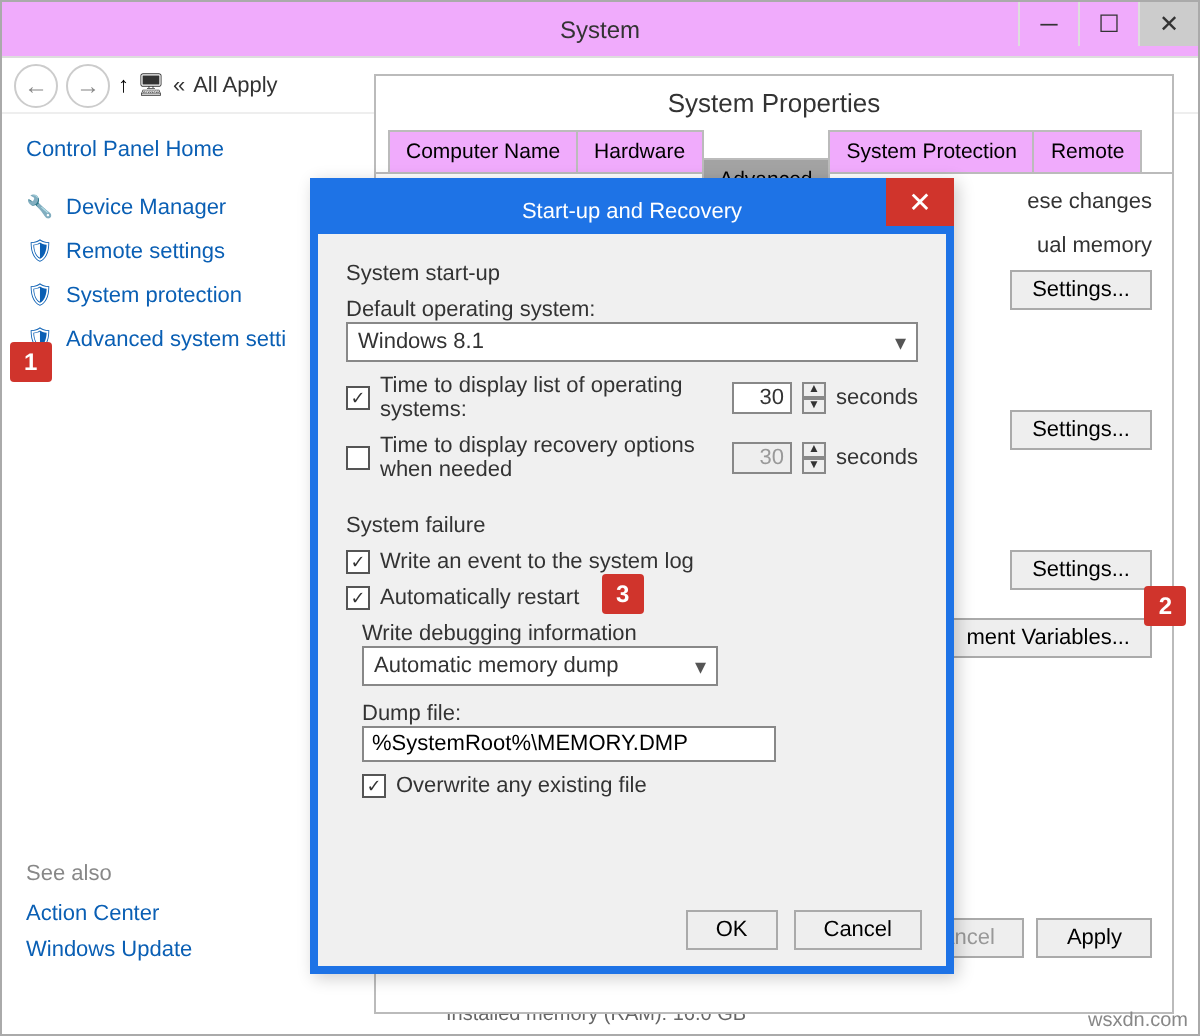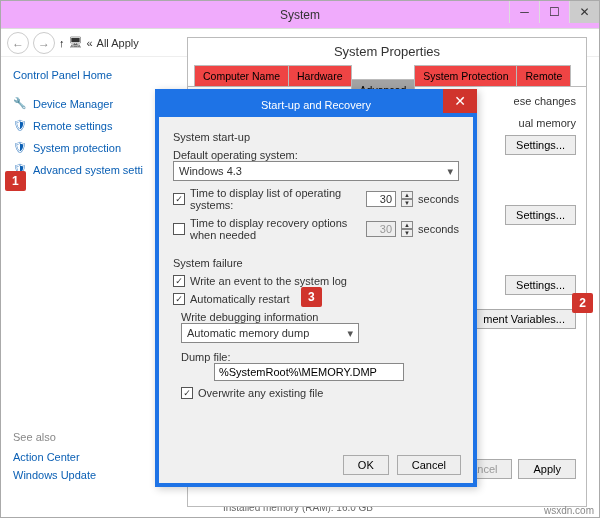--- a/index.html
+++ b/index.html
@@ -20,21 +20,21 @@
 .seealso { position: absolute; left: 12px; bottom: 30px; }
 .seealso .hdr { color: #888; margin-bottom: 8px; }
 .seealso .lnk { color: #0a5fb4; margin: 6px 0; }
 .badge { position: absolute; background: #d0342c; color: #fff; font-weight: bold; padding: 3px 7px; border-radius: 2px; font-size: 12px; z-index: 30; }
 .badge1 { left: 4px; top: 170px; }
 .badge2 { right: 6px; top: 292px; z-index: 10; }
 .badge3 { left: 300px; top: 286px; z-index: 30; }
 .props { position: absolute; left: 186px; top: 36px; width: 400px; height: 470px; background: #fff; border: 1px solid #bbb; z-index: 5; }
 .props-title { text-align: center; padding: 6px 0; font-size: 13px; color: #333; }
 .tabs { display: flex; border-bottom: 1px solid #bbb; padding: 0 6px; }
-.tab { padding: 4px 8px; border: 1px solid #bbb; border-bottom: none; margin-right: -1px; background: #ef4444; font-size: 10.5px; }
+.tab { padding: 4px 8px; border: 1px solid #bbb; border-bottom: none; margin-right: -1px; background: #f0abfc; font-size: 10.5px; }
 .tab.active { background: #a3a3a3; position: relative; top: 14px; text-decoration: underline; }
 .props-body { padding: 8px 10px; color: #333; position: relative; height: 400px; }
 .props-body .hint { font-size: 11px; margin-bottom: 10px; }
 .group { margin: 10px 0 14px 0; }
 .group .line { display: flex; justify-content: flex-end; margin-top: 6px; }
 .settings-btn { padding: 3px 10px; border: 1px solid #aaa; background: #eee; }
 .env-btn { padding: 3px 10px; border: 1px solid #aaa; background: #eee; }
 .props-footer { position: absolute; bottom: 8px; right: 10px; display: flex; gap: 6px; }
 .btn { padding: 3px 14px; border: 1px solid #aaa; background: #eee; }
 .footer-info { position: absolute; bottom: 4px; left: 222px; color: #666; font-size: 10px; }
@@ -154,21 +154,21 @@
 
   <div class="dlg">
     <div class="dlg-title">
       <span>Start-up and Recovery</span>
       <div class="dlg-close">✕</div>
     </div>
     <div class="dlg-body">
       <div class="section-label">System start-up</div>
       <div>Default operating system:</div>
       <div class="combo">
-        <span>Windows 4.3</span>
+        <span>Windows 8.1</span>
       </div>
       <div class="row">
         <span class="chk">✓</span>
         <span style="flex:1">Time to display list of operating systems:</span>
         <span class="spin">30</span>
         <div class="spin-btns">
             <div>▲</div>
             <div>▼</div>
           </div>
         <span>seconds</span>
@@ -193,21 +193,21 @@
         <div class="row">
           <span class="chk">✓</span>
           <span>Automatically restart</span>
         </div>
         <div class="sub">
           <div>Write debugging information</div>
           <div class="combo" style="width:178px">
             <span>Automatic memory dump</span>
           </div>
           <div style="margin-top:8px">Dump file:</div>
-          <input class="txt" style="width: 190px; margin-left: 33px;" value="%SystemRoot%\MEMORY.DMP">
+          <input class="txt" style="width: 207px;" value="%SystemRoot%\MEMORY.DMP">
           <div class="row">
             <span class="chk">✓</span>
             <span>Overwrite any existing file</span>
           </div>
         </div>
       </div>
     </div>
     <div class="dlg-footer">
       <button class="btn">OK</button>
       <button class="btn">Cancel</button>

